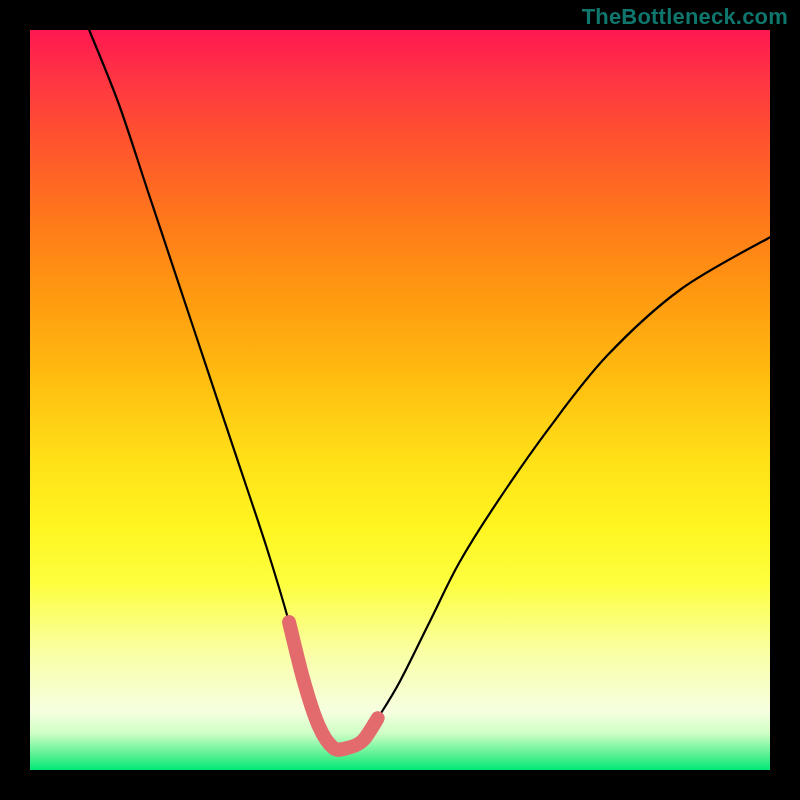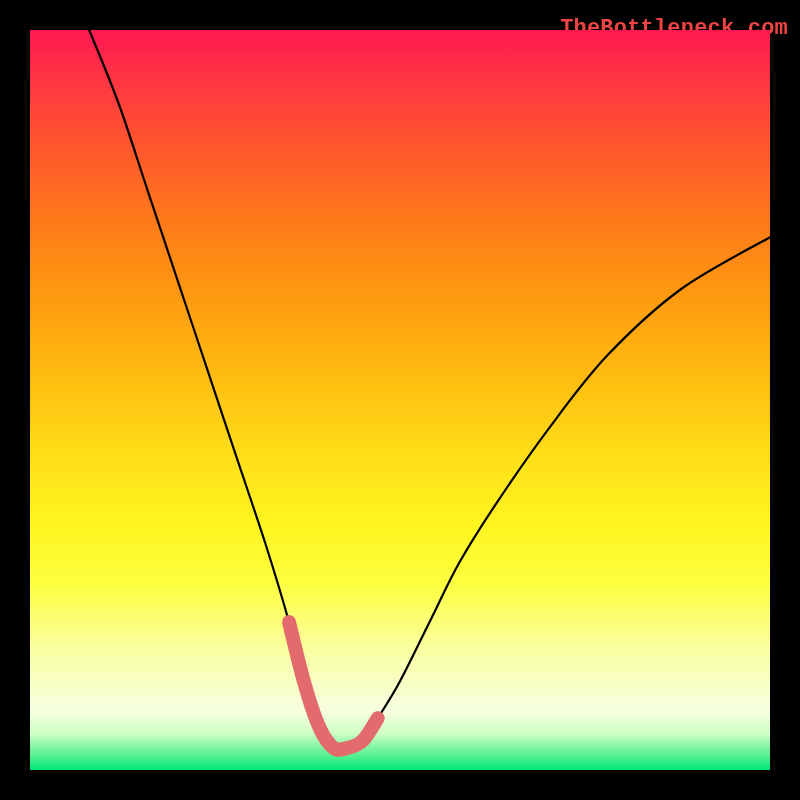--- a/index.html
+++ b/index.html
@@ -37,26 +37,26 @@
       #fdff40 75%,
       #faffa4 84%,
       #f6ffe0 92%,
       #d0ffc6 95%,
       #58f090 98%,
       #00e878 100%
     );
   }
   .watermark {
     position: absolute;
-    top: 16px;
+    top: 4px;
     right: 12px;
-    font-family: Liberation Mono, monospace;
+    font-family: Liberation Sans, sans-serif;
     font-size: 22px;
     font-weight: 600;
-    color: #ef4444;
+    color: #0f766e;
     letter-spacing: 0.2px;
     user-select: none;
   }
   svg.curve {
     position: absolute;
     top: 0;
     left: 0;
     width: 740px;
     height: 740px;
     overflow: visible;

